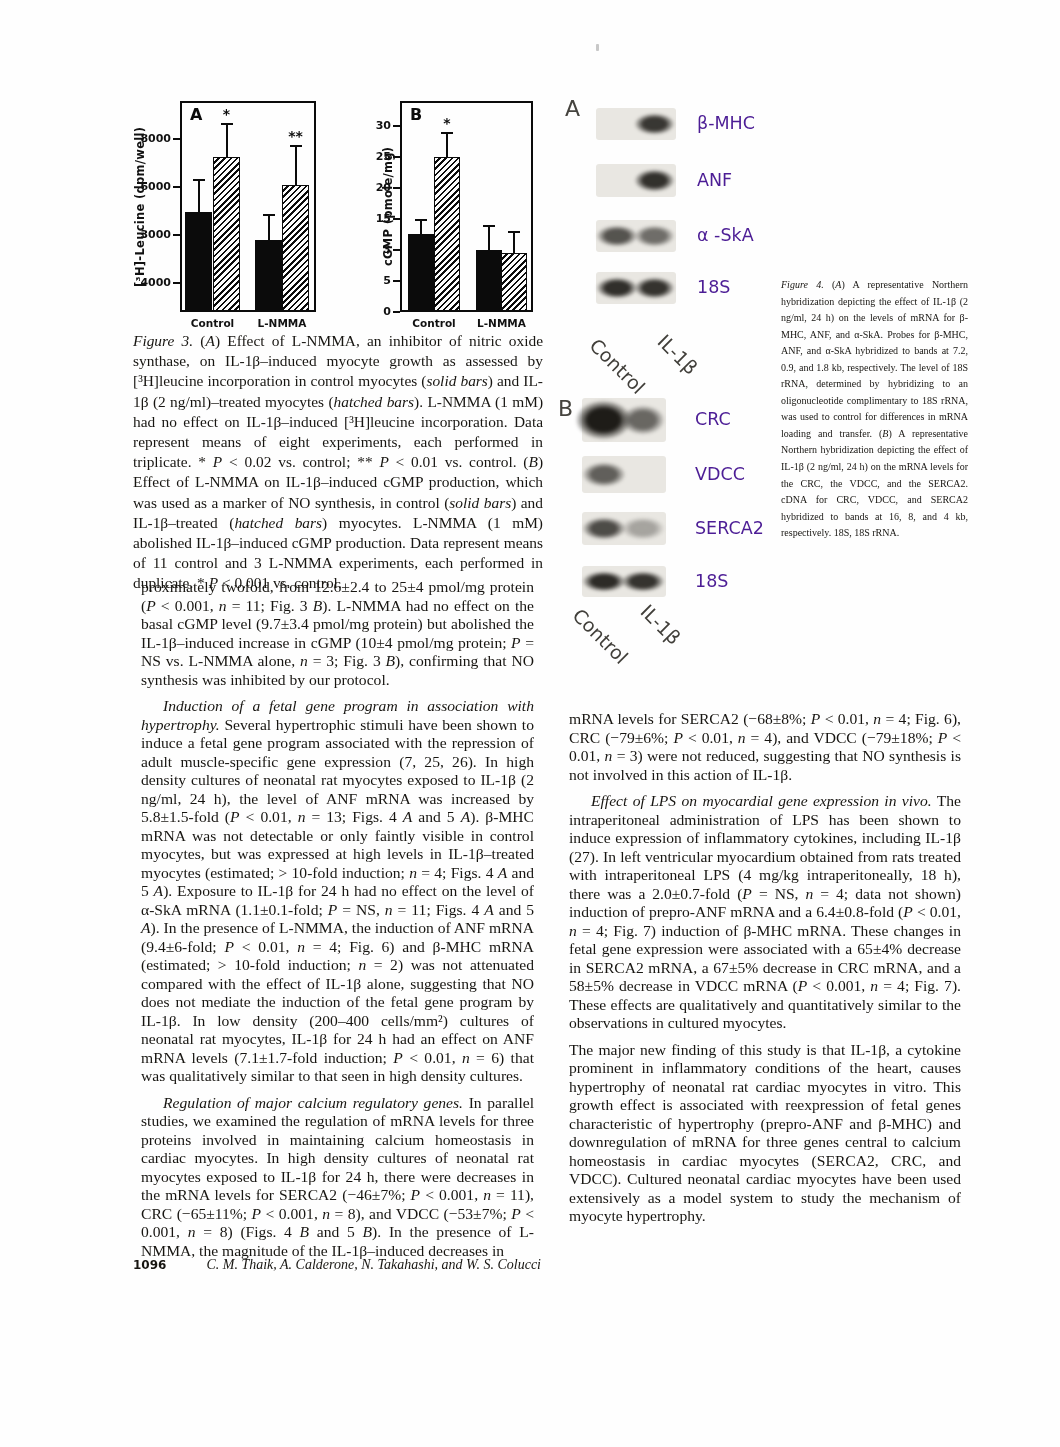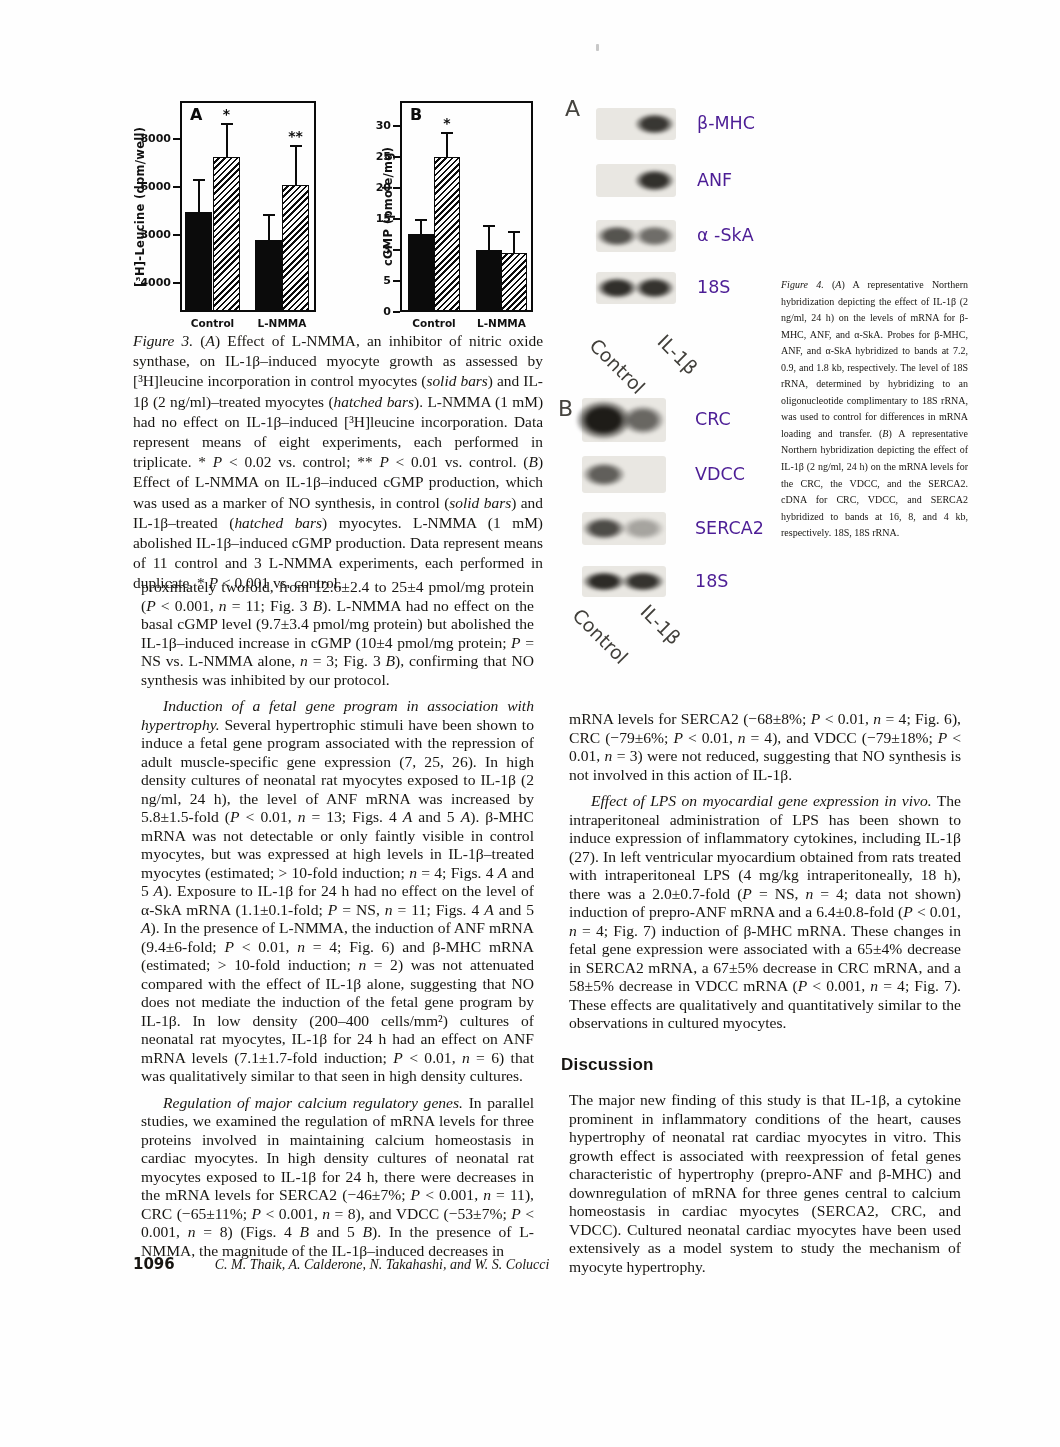--- a/index.html
+++ b/index.html
@@ -10,21 +10,21 @@
   .ital{font-style:italic;}
   .just{text-align:justify;}
   .body-text{font-size:15.6px;line-height:18.5px;}
   .body-text p{margin:8px;}
   .noind{text-indent:0;}
   .ind{text-indent:22px;}
   .fig3-caption{font-size:15.4px;line-height:20.2px;}
   .fig4-caption{font-size:10px;line-height:16.55px;}
   h2.discussion{font-family:"Liberation Sans",sans-serif;font-size:17px;font-weight:700;
         margin:23px 0 17px 0;letter-spacing:0.2px;}
-  .footer-pg{font-family:"DejaVu Sans",sans-serif;font-weight:700;font-size:15px;}
+  .footer-pg{font-family:"DejaVu Sans",sans-serif;font-weight:700;font-size:12px;}
   .footer-authors{font-family:"Liberation Serif",serif;font-style:italic;font-size:14px;margin-left:40px;}
   
   .chart-frame{position:absolute;border:2px solid #0b0b0b;box-sizing:border-box;}
   .bar-solid{position:absolute;background:#0b0b0b;}
   .bar-hatch{position:absolute;background:
       repeating-linear-gradient(135deg,#fdfdfd 0 2.6px,#0b0b0b 2.6px 4.4px);
       border:1.6px solid #0b0b0b;box-sizing:border-box;}
   .err-line{position:absolute;width:2px;background:#0b0b0b;}
   .err-cap{position:absolute;height:2px;background:#0b0b0b;}
   .tickmark{position:absolute;height:2px;width:7px;background:#0b0b0b;}
@@ -171,21 +171,20 @@
       <div class="blot-row-label" style="left: 140px; top: 480.5px;">18S</div>
       <div class="lane-label" style="left: 29px; top: 514px;">Control</div>
       <div class="lane-label" style="left: 97px; top: 510px;">IL-1β</div>
     </div>
 
   <div class="abs fig4-caption just" style="left:781px;top:277px;width:187px;"><span class="ital ">Figure 4. </span><span>(</span><span class="ital ">A</span><span>) A representative Northern hybridization depicting the effect of IL-1β (2 ng/ml, 24 h) on the levels of mRNA for β-MHC, ANF, and α-SkA. Probes for β-MHC, ANF, and α-SkA hybridized to bands at 7.2, 0.9, and 1.8 kb, respectively. The level of 18S rRNA, determined by hybridizing to an oligonucleotide complimentary to 18S rRNA, was used to control for differences in mRNA loading and transfer. (</span><span class="ital ">B</span><span>) A representative Northern hybridization depicting the effect of IL-1β (2 ng/ml, 24 h) on the mRNA levels for the CRC, the VDCC, and the SERCA2. cDNA for CRC, VDCC, and SERCA2 hybridized to bands at 16, 8, and 4 kb, respectively. 18S, 18S rRNA.</span></div>
 
   <div class="abs body-text just" style="left:561px;top:702px;width:408px;">
     <p class="noind"><span>mRNA levels for SERCA2 (−68±8%; </span><span class="ital ">P</span><span> &lt; 0.01, </span><span class="ital ">n</span><span> = 4; Fig. 6), CRC (−79±6%; </span><span class="ital ">P</span><span> &lt; 0.01, </span><span class="ital ">n</span><span> = 4), and VDCC (−79±18%; </span><span class="ital ">P</span><span> &lt; 0.01, </span><span class="ital ">n</span><span> = 3) were not reduced, suggesting that NO synthesis is not involved in this action of IL-1β.</span></p>
     <p class="ind"><span class="ital ">Effect of LPS on myocardial gene expression in vivo.</span><span> The intraperitoneal administration of LPS has been shown to induce expression of inflammatory cytokines, including IL-1β (27). In left ventricular myocardium obtained from rats treated with intraperitoneal LPS (4 mg/kg intraperitoneally, 18 h), there was a 2.0±0.7-fold (</span><span class="ital ">P</span><span> = NS, </span><span class="ital ">n</span><span> = 4; data not shown) induction of prepro-ANF mRNA and a 6.4±0.8-fold (</span><span class="ital ">P</span><span> &lt; 0.01, </span><span class="ital ">n</span><span> = 4; Fig. 7) induction of β-MHC mRNA. These changes in fetal gene expression were associated with a 65±4% decrease in SERCA2 mRNA, a 67±5% decrease in CRC mRNA, and a 58±5% decrease in VDCC mRNA (</span><span class="ital ">P</span><span> &lt; 0.001, </span><span class="ital ">n</span><span> = 4; Fig. 7). These effects are qualitatively and quantitatively similar to the observations in cultured myocytes.</span></p>
-    <h2 class="discussion">Discussion</h2>
     <p class="noind"><span>The major new finding of this study is that IL-1β, a cytokine prominent in inflammatory conditions of the heart, causes hypertrophy of neonatal rat cardiac myocytes in vitro. This growth effect is associated with reexpression of fetal genes characteristic of hypertrophy (prepro-ANF and β-MHC) and downregulation of mRNA for three genes central to calcium homeostasis in cardiac myocytes (SERCA2, CRC, and VDCC). Cultured neonatal cardiac myocytes have been used extensively as a model system to study the mechanism of myocyte hypertrophy.</span></p>
   </div>
 
   <div class="abs" style="left:133px;top:1255px;width:600px;">
     <span class="footer-pg">1096</span><span class="footer-authors">C. M. Thaik, A. Calderone, N. Takahashi, and W. S. Colucci</span>
   </div>
 
 </div>
 
 </body></html>

